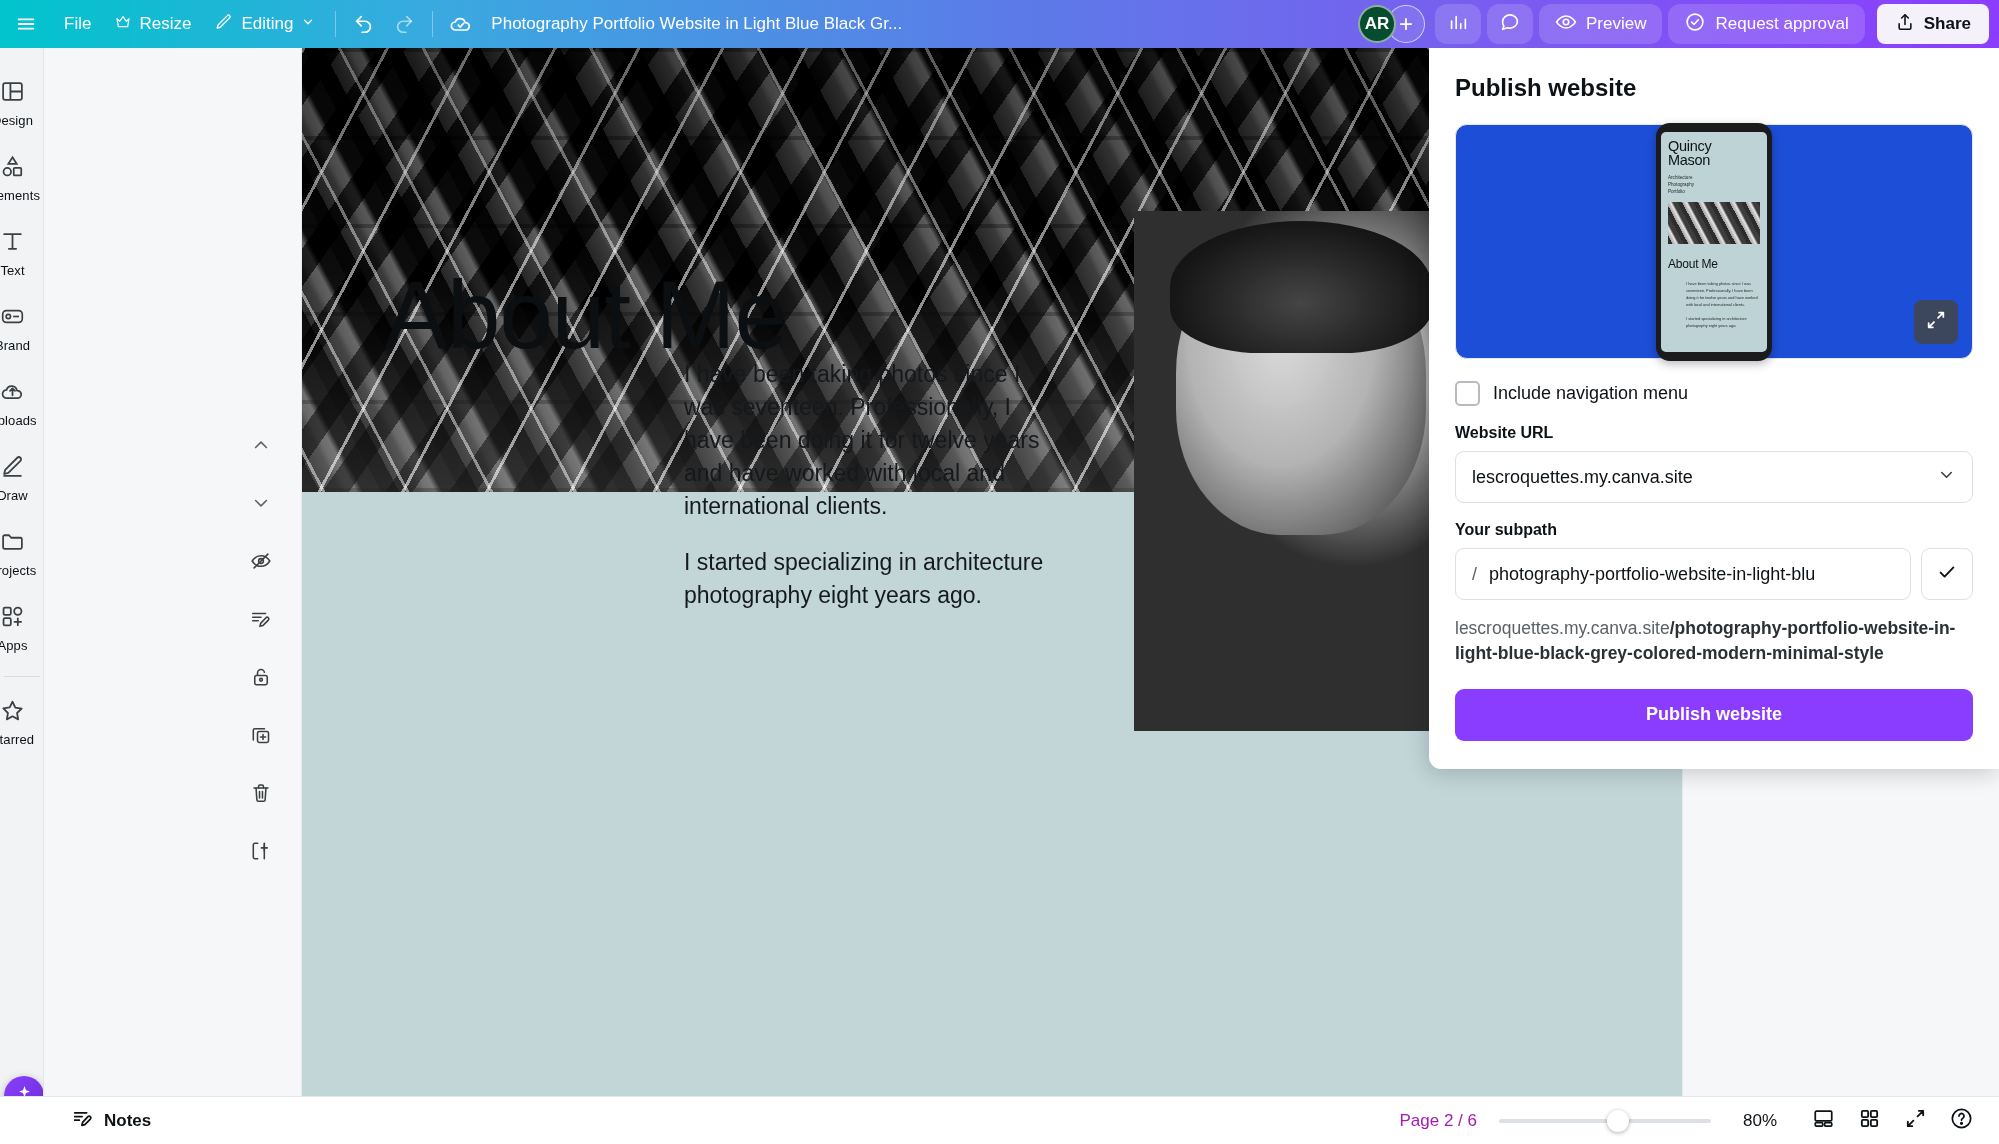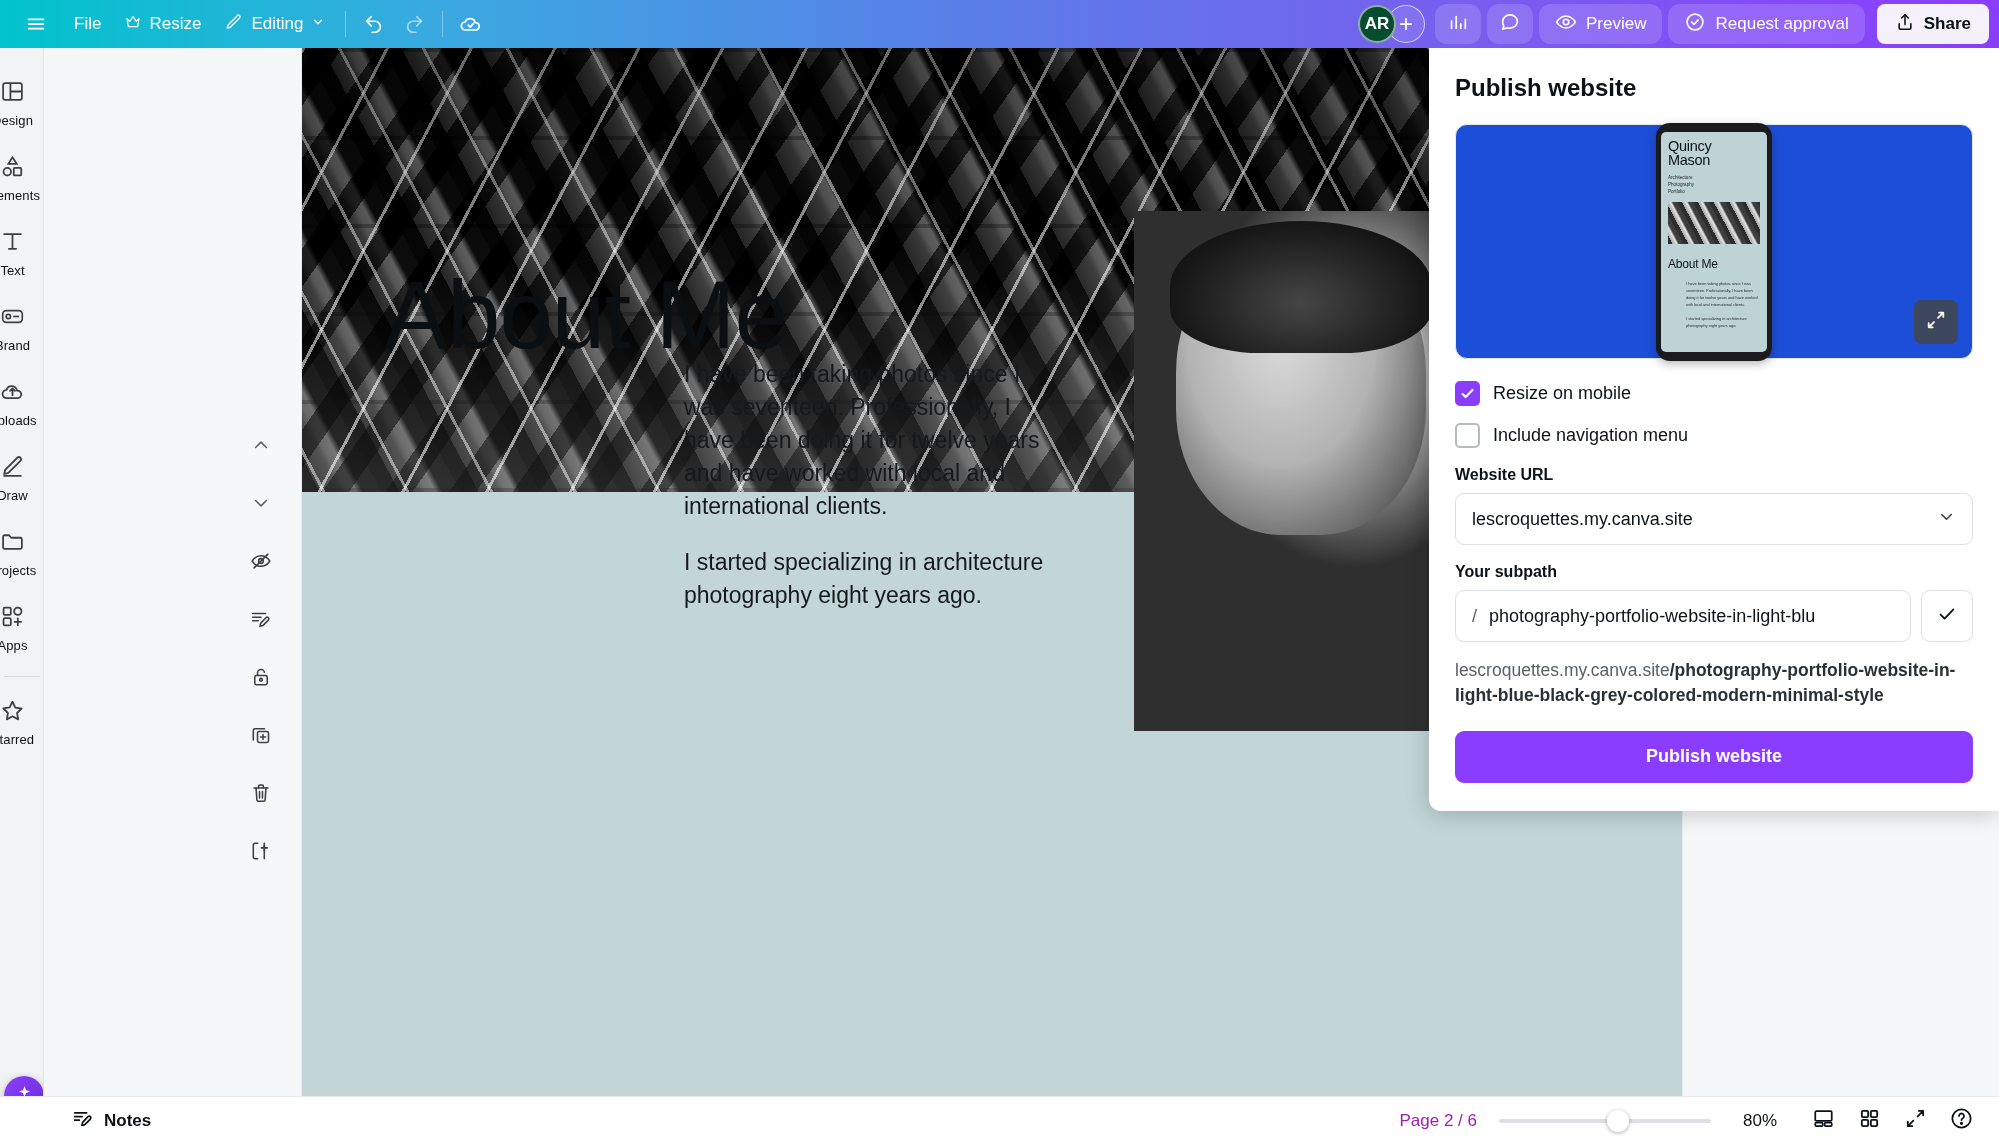--- a/index.html
+++ b/index.html
@@ -7,21 +7,21 @@
     width: 1999px; height: 1144px; overflow: hidden;
     font-family: "Liberation Sans", sans-serif;
     background: #ffffff;
   }
   #app { position: relative; width: 1999px; height: 1144px; }
 
   
   .topbar {
     position: absolute; top: 0; left: 0; width: 1999px; height: 48px;
     background: linear-gradient(90deg, #00c4cc 0%, #3aa9e0 22%, #5b7ce8 50%, #7a5cf0 75%, #8b3dff 100%);
-    display: flex; align-items: center; color: #fff; z-index: 40; padding-left: 10px;
+    display: flex; align-items: center; color: #fff; z-index: 40;
   }
   .tb-hamb { width: 52px; display:flex; align-items:center; justify-content:center; cursor:pointer; }
   .tb-btn {
     display: flex; align-items: center; gap: 8px; height: 36px;
     padding: 0 12px; border-radius: 6px; cursor: pointer;
     font-size: 17px; color: #fff; white-space: nowrap;
   }
   .tb-icobtn {
     width: 40px; height: 40px; border-radius: 6px; display:flex;
     align-items:center; justify-content:center; cursor:pointer;
@@ -315,20 +315,21 @@
           <path d="M20 9h-9a6 6 0 000 12h3"></path>
         </svg>
     </div>
     <div class="tb-divider"></div>
     <div class="tb-icobtn">
       <svg width="24" height="24" viewBox="0 0 24 24" fill="none" stroke="#fff" stroke-width="1.7" stroke-linecap="round" stroke-linejoin="round">
           <path d="M6.5 18a4 4 0 01-.3-8 5.2 5.2 0 0110 .7A3.6 3.6 0 0117 18H6.5z"></path>
           <path d="M9.3 13.2l1.9 1.9 3.4-3.8"></path>
         </svg>
     </div>
+    <div class="tb-title">Photography Portfolio Website in Light Blue  Black  Gr...</div>
     <div class="tb-spacer"></div>
     <div class="avatar">AR</div>
     <div class="plus-circle">+</div>
     <div style="width:10px"></div>
     <div class="tb-pill square">
       <span>
         <svg width="22" height="22" viewBox="0 0 24 24" fill="none" stroke="#fff" stroke-width="1.8" stroke-linecap="round">
             <path d="M5 19V11M10 19V6M15 19v-5M20 19V9"></path>
           </svg>
       </span>
@@ -568,28 +569,20 @@
         <span>
           <svg width="22" height="22" viewBox="0 0 24 24" fill="none" stroke="#fff" stroke-width="1.9" stroke-linecap="round" stroke-linejoin="round">
               <path d="M14.2 9.8L20 4M20 4h-4.6M20 4v4.6"></path>
               <path d="M9.8 14.2L4 20M4 20h4.6M4 20v-4.6"></path>
             </svg>
         </span>
       </div>
     </div>
 
     <div class="check-row">
-      <div class="cbox on">
-        <svg width="17" height="17" viewBox="0 0 24 24" fill="none" stroke="#fff" stroke-width="3" stroke-linecap="round" stroke-linejoin="round">
-            <path d="M5 12.6l4.4 4.4L19 7"></path>
-          </svg>
-      </div>
-      <span class="check-label">Resize on mobile</span>
-    </div>
-    <div class="check-row">
       <div class="cbox"></div>
       <span class="check-label">Include navigation menu</span>
     </div>
 
     <div class="field-label">Website URL</div>
     <div class="select-box">
       <span style="flex:1">lescroquettes.my.canva.site</span>
       <span>
         <svg width="19" height="19" viewBox="0 0 24 24" fill="none" stroke="#3c4043" stroke-width="2" stroke-linecap="round" stroke-linejoin="round">
             <path d="M6 9.5l6 6 6-6"></path>

